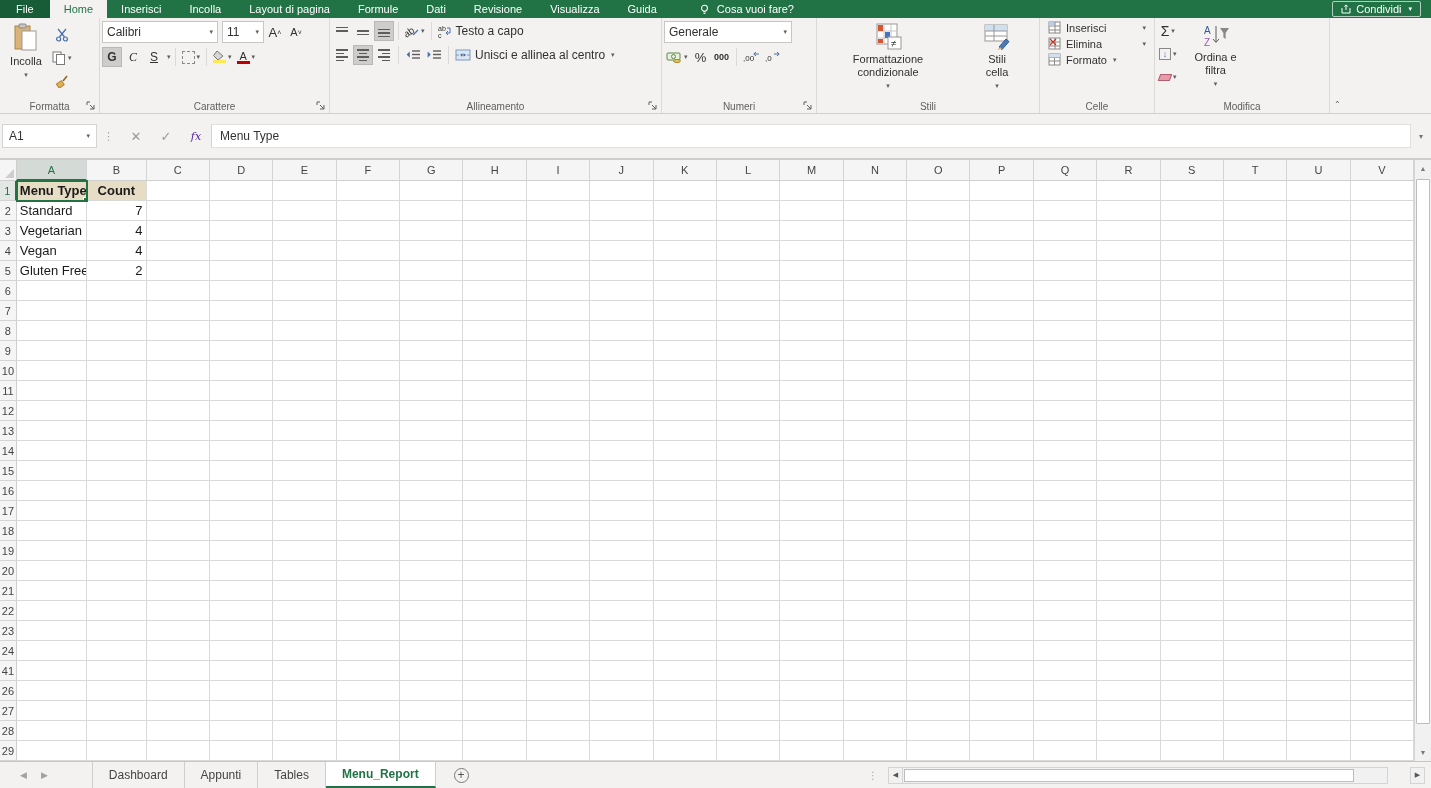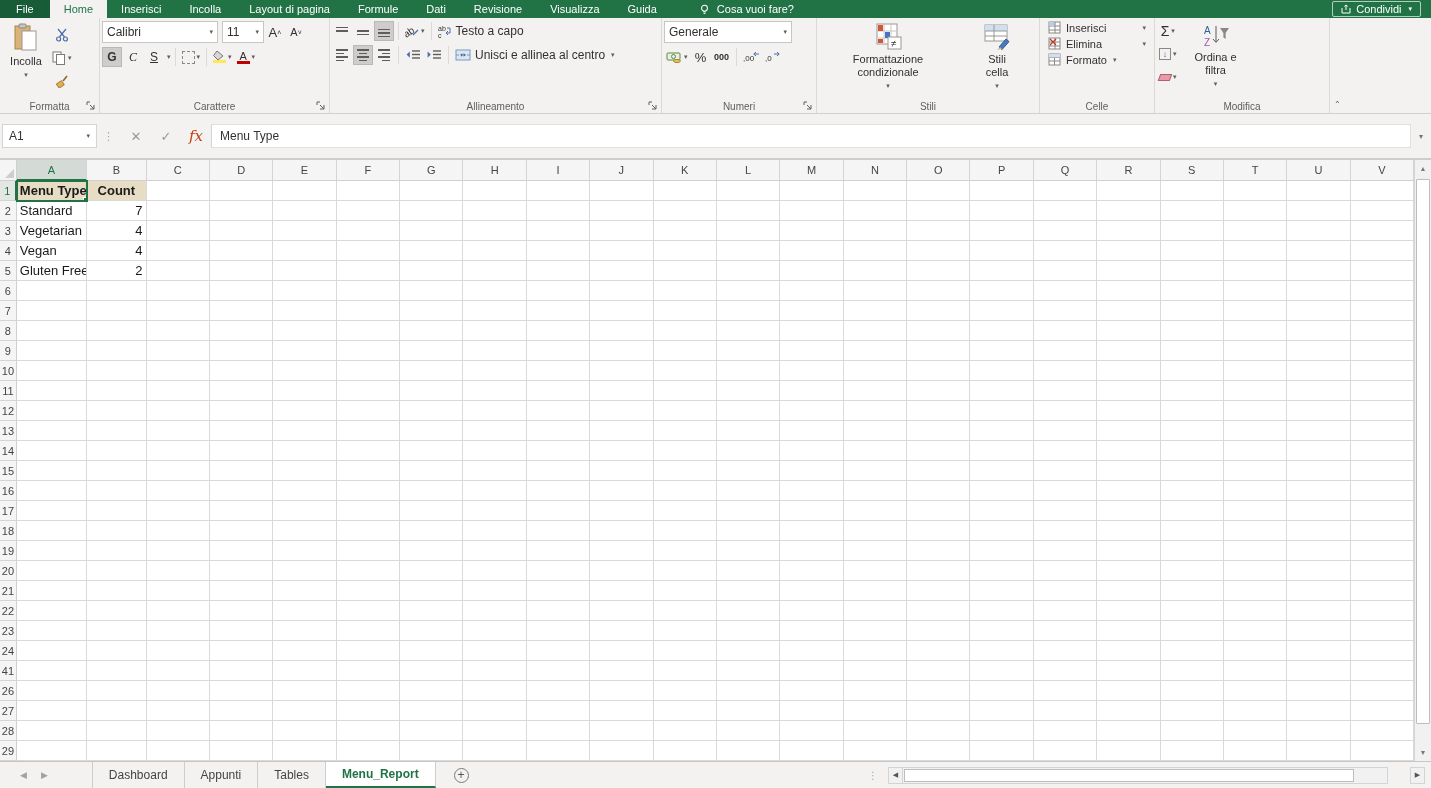--- a/index.html
+++ b/index.html
@@ -32,21 +32,21 @@
   .sbtn.pressed { background:#cfcdcc; border:1px solid #bab8b6; }
   .vdiv { width:1px; background:#dcdad8; align-self:stretch; margin:1px 3px; }
   .lines { display:flex; flex-direction:column; gap:2px; }
   .lines i { display:block; height:1.5px; background:#5f5d5b; }
 
   
   .fbar { height:46px; background:#f3f2f1; border-bottom:2px solid #cfcdcb; display:flex; align-items:center; padding:0 0 0 2px; position:relative; }
   .namebox { width:95px; height:24px; background:#fff; border:1px solid #d6d4d2; display:flex; align-items:center; justify-content:space-between; font-size:12px; color:#333; padding:0 6px; }
   .fdots { color:#a9a7a5; font-size:11px; margin:0 6px; letter-spacing:1px; }
   .fbtn { width:30px; height:24px; display:flex; align-items:center; justify-content:center; color:#9b9997; font-size:13px; }
-  .fx { font-family:"DejaVu Serif",serif; font-style:italic; color:#c2410c; font-size:15px; }
+  .fx { font-family:"DejaVu Serif",serif; font-style:italic; color:#4c1d95; font-size:11px; }
   .finput { flex:1; height:24px; background:#fff; border:1px solid #e2e0de; border-left:1px solid #d6d4d2; display:flex; align-items:center; font-size:12px; color:#333; padding:0 8px; }
   .fexpand { width:20px; text-align:center; color:#777; font-size:8px; }
 
   
   .gridwrap { position:relative; width:1414px; height:601px; overflow:hidden; background:#fff; }
   .hdr-row { display:flex; height:21px; }
   .corner { width:17px; background:#f5f5f5; border-right:1px solid #cfcfcf; border-bottom:1px solid #cfcfcf; position:relative; }
   .corner:after { content:""; position:absolute; right:2px; bottom:2px; border-left:9px solid transparent; border-bottom:9px solid #cdcdcd; }
   .colhdr { background:#f5f5f5; border-right:1px solid #d4d4d4; border-bottom:1px solid #cfcfcf; font-size:11px; color:#444; display:flex; align-items:center; justify-content:center; }
   .colhdr.sel { background:#d4dad6; color:#217346; border-bottom:2px solid #217346; }

